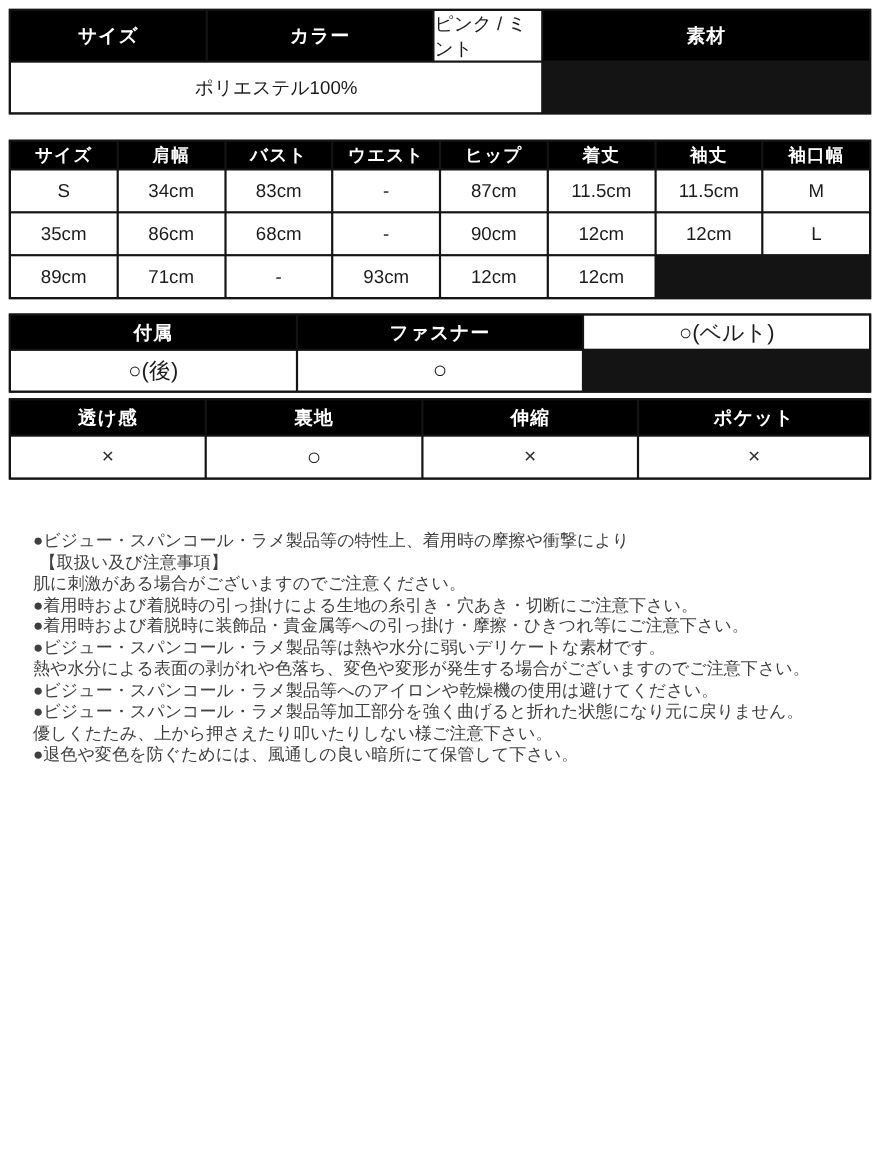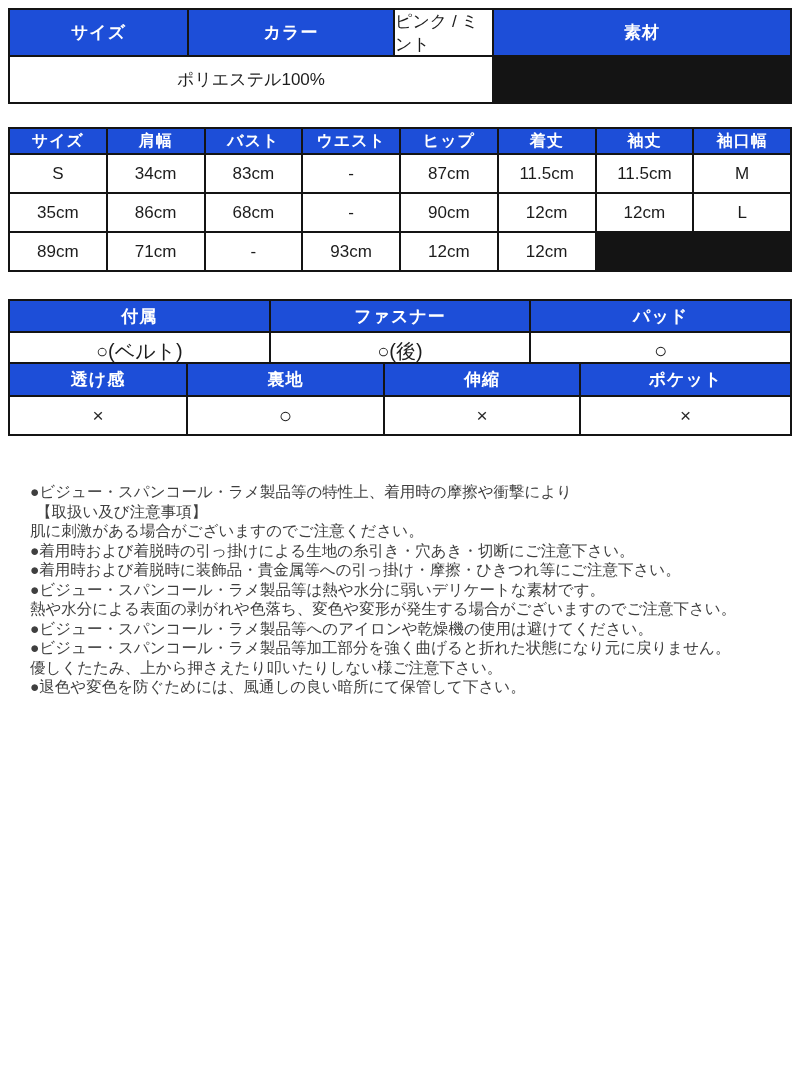--- a/index.html
+++ b/index.html
@@ -13,38 +13,38 @@
   .tbl {
     position: absolute;
     display: grid;
     background: #141414;
     border: 2px solid #141414;
     gap: 2px;
     width: 784px;
     left: 8px;
   }
   .th {
-    background: #1d4ed8;
+    background: #000000;
     color: #ffffff;
     display: flex; align-items: center; justify-content: center;
     font-size: 17px;
     font-weight: bold;
     letter-spacing: 1px;
   }
   .td {
     background: #ffffff;
     color: #1c1c1c;
     display: flex; align-items: center; justify-content: center;
     font-size: 17px;
   }
   .t1 { top: 8px;  grid-template-columns: 177px 204px 97px 1fr; grid-template-rows: 45px 45px; }
   .t1 .span3 { grid-column: span 3; }
   .t2 { top: 127px; grid-template-columns: repeat(8, 1fr); grid-template-rows: 24px 37px 37px 37px; }
   .t2 .th { font-size: 16px; }
-  .t3 { top: 299px; grid-template-columns: repeat(3, 1fr); grid-template-rows: 30px 36px; }
+  .t3 { top: 285px; grid-template-columns: repeat(3, 1fr); grid-template-rows: 30px 36px; }
   .t4 { top: 362px; grid-template-columns: 176px 195px 194px 1fr; grid-template-rows: 31px 37px; }
   .mark  { font-size: 22px; }
   .cross { font-size: 19px; color: #2a2a2a; }
   .circ-label { font-size: 20px; }
   .notes {
     position: absolute;
     left: 30px; top: 482px; width: 750px;
     color: #3f3f3f;
     font-size: 15.5px;
     line-height: 19.5px;
@@ -95,21 +95,20 @@
   <div class="td">71cm</div>
   <div class="td">-</div>
   <div class="td">93cm</div>
   <div class="td">12cm</div>
   <div class="td">12cm</div>
 </div>
 
 <div class="tbl t3">
   <div class="th">付属</div>
   <div class="th">ファスナー</div>
-  <div class="th">パッド</div>
   <div class="td circ-label">○(ベルト)</div>
   <div class="td circ-label">○(後)</div>
   <div class="td mark">○</div>
 </div>
 
 <div class="tbl t4">
   <div class="th">透け感</div>
   <div class="th">裏地</div>
   <div class="th">伸縮</div>
   <div class="th">ポケット</div>

